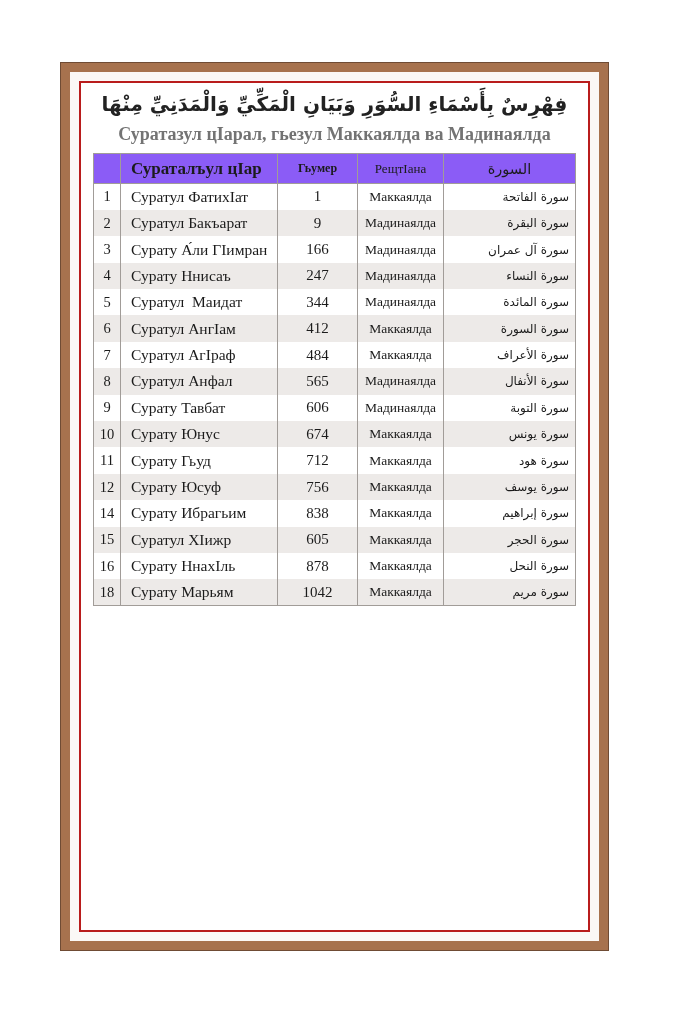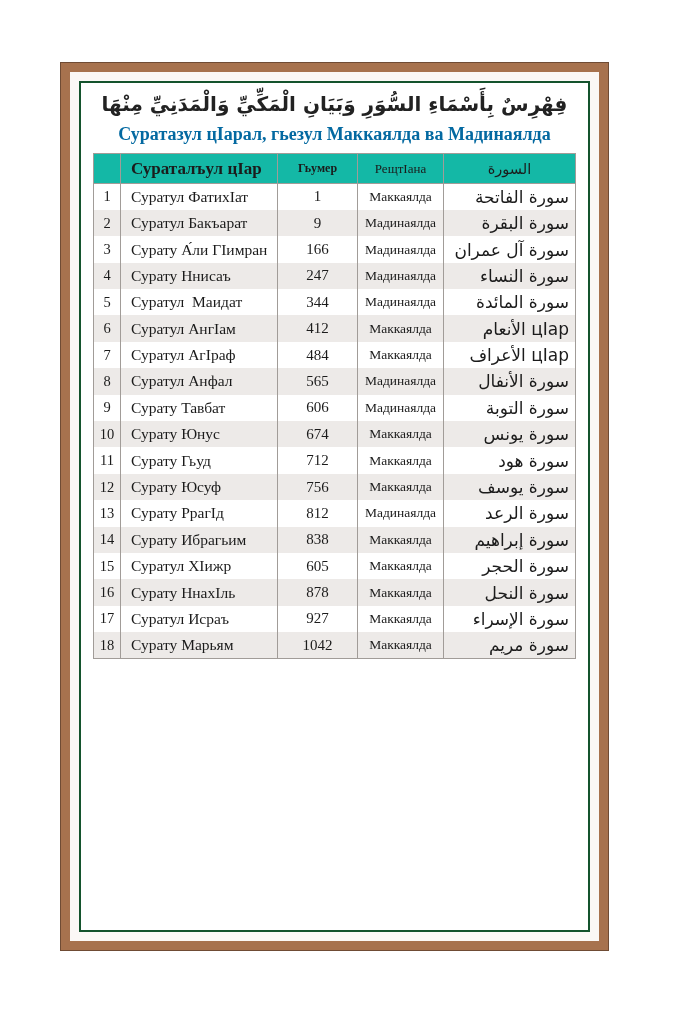--- a/index.html
+++ b/index.html
@@ -11,21 +11,21 @@
     position: absolute;
     left: 61px; top: 63px;
     width: 547px; height: 887px;
     border: 9px solid #a7724e;
     box-shadow: 0 0 0 1px #6f4b34;
     background: #fbf8f6;
   }
   .frame-inner {
     position: absolute;
     left: 9px; top: 9px; right: 9px; bottom: 9px;
-    border: 2px solid #14532d;
+    border: 2px solid #b91c1c;
     background: #ffffff;
     overflow: hidden;
   }
 
   
   .arabic-head {
     margin-top: 9px;
     text-align: center;
     font-family: "DejaVu Sans", sans-serif;
     font-size: 20px;
@@ -35,55 +35,55 @@
     letter-spacing: -1px;
   }
 
   
   .title {
     margin-top: 7px;
     text-align: center;
     font-weight: bold;
     font-size: 18px;
     line-height: 1.28;
-    color: #0369a1;
+    color: #737373;
   }
 
   
   table.surah-table {
     width: 460px;
     margin: 7px auto 0 auto;
     border-collapse: collapse;
     table-layout: fixed;
   }
   table.surah-table, table.surah-table th, table.surah-table td {
     border-left: 1px solid #a19c98;
     border-right: 1px solid #a19c98;
   }
   table.surah-table { border: 1px solid #a19c98; }
   thead th {
-    background: #14b8a6;
+    background: #8b5cf6;
     border-bottom: 1px solid #a19c98;
     height: 30px;
     vertical-align: middle;
   }
   th.c0 { width: 27px; }
   th.c1 { width: 157px; text-align: left; padding-left: 10px; font-size: 17px; font-weight: bold; }
   th.c2 { width: 80px; text-align: center; font-size: 12px; font-weight: bold; margin-top: 16px; }
   th.c3 { width: 86px; text-align: center; font-size: 13px; font-weight: normal; }
   th.c4 { width: 132px; text-align: center; font-size: 14.5px; font-weight: normal;
           font-family: "DejaVu Sans", sans-serif; direction: rtl; }
   tbody tr { height: 26.4px; }
   tbody tr:nth-child(even) { background: #edeae8; }
   tbody td { vertical-align: middle; }
   td.c0 { text-align: center; font-size: 14.5px; }
   td.c1 { text-align: left; padding-left: 10px; font-size: 15.5px; white-space: pre; }
   td.c2 { text-align: center; font-size: 15px; }
   td.c3 { text-align: center; font-size: 13.5px; }
-  td.c4 { padding-right: 6px; font-size: 17px;
+  td.c4 { padding-right: 6px; font-size: 12px;
           font-family: "DejaVu Sans", sans-serif; direction: rtl; }
 </style>
 </head>
 <body>
 
 <div class="frame">
   <div class="frame-inner">
 
     <div class="arabic-head" dir="rtl">فِهْرِسٌ بِأَسْمَاءِ السُّوَرِ وَبَيَانِ الْمَكِّيِّ وَالْمَدَنِيِّ مِنْهَا</div>
 
@@ -135,28 +135,28 @@
             <td class="c1">Суратул  Маидат</td>
             <td class="c2">344</td>
             <td class="c3">Мадинаялда</td>
             <td class="c4" dir="rtl">سورة المائدة</td>
           </tr>
           <tr>
             <td class="c0">6</td>
             <td class="c1">Суратул АнгIам</td>
             <td class="c2">412</td>
             <td class="c3">Маккаялда</td>
-            <td class="c4" dir="rtl">цIар الأنعام</td>
+            <td class="c4" dir="rtl">سورة السورة</td>
           </tr>
           <tr>
             <td class="c0">7</td>
             <td class="c1">Суратул АгIраф</td>
             <td class="c2">484</td>
             <td class="c3">Маккаялда</td>
-            <td class="c4" dir="rtl">цIар الأعراف</td>
+            <td class="c4" dir="rtl">سورة الأعراف</td>
           </tr>
           <tr>
             <td class="c0">8</td>
             <td class="c1">Суратул Анфал</td>
             <td class="c2">565</td>
             <td class="c3">Мадинаялда</td>
             <td class="c4" dir="rtl">سورة الأنفال</td>
           </tr>
           <tr>
             <td class="c0">9</td>
@@ -180,27 +180,20 @@
             <td class="c4" dir="rtl">سورة هود</td>
           </tr>
           <tr>
             <td class="c0">12</td>
             <td class="c1">Сурату Юсуф</td>
             <td class="c2">756</td>
             <td class="c3">Маккаялда</td>
             <td class="c4" dir="rtl">سورة يوسف</td>
           </tr>
           <tr>
-            <td class="c0">13</td>
-            <td class="c1">Сурату РрагIд</td>
-            <td class="c2">812</td>
-            <td class="c3">Мадинаялда</td>
-            <td class="c4" dir="rtl">سورة الرعد</td>
-          </tr>
-          <tr>
             <td class="c0">14</td>
             <td class="c1">Сурату Ибрагьим</td>
             <td class="c2">838</td>
             <td class="c3">Маккаялда</td>
             <td class="c4" dir="rtl">سورة إبراهيم</td>
           </tr>
           <tr>
             <td class="c0">15</td>
             <td class="c1">Суратул ХIижр</td>
             <td class="c2">605</td>
@@ -208,27 +201,20 @@
             <td class="c4" dir="rtl">سورة الحجر</td>
           </tr>
           <tr>
             <td class="c0">16</td>
             <td class="c1">Сурату НнахIль</td>
             <td class="c2">878</td>
             <td class="c3">Маккаялда</td>
             <td class="c4" dir="rtl">سورة النحل</td>
           </tr>
           <tr>
-            <td class="c0">17</td>
-            <td class="c1">Суратул Исраъ</td>
-            <td class="c2">927</td>
-            <td class="c3">Маккаялда</td>
-            <td class="c4" dir="rtl">سورة الإسراء</td>
-          </tr>
-          <tr>
             <td class="c0">18</td>
             <td class="c1">Сурату Марьям</td>
             <td class="c2">1042</td>
             <td class="c3">Маккаялда</td>
             <td class="c4" dir="rtl">سورة مريم</td>
           </tr>
         </tbody>
     </table>
 
   </div>

